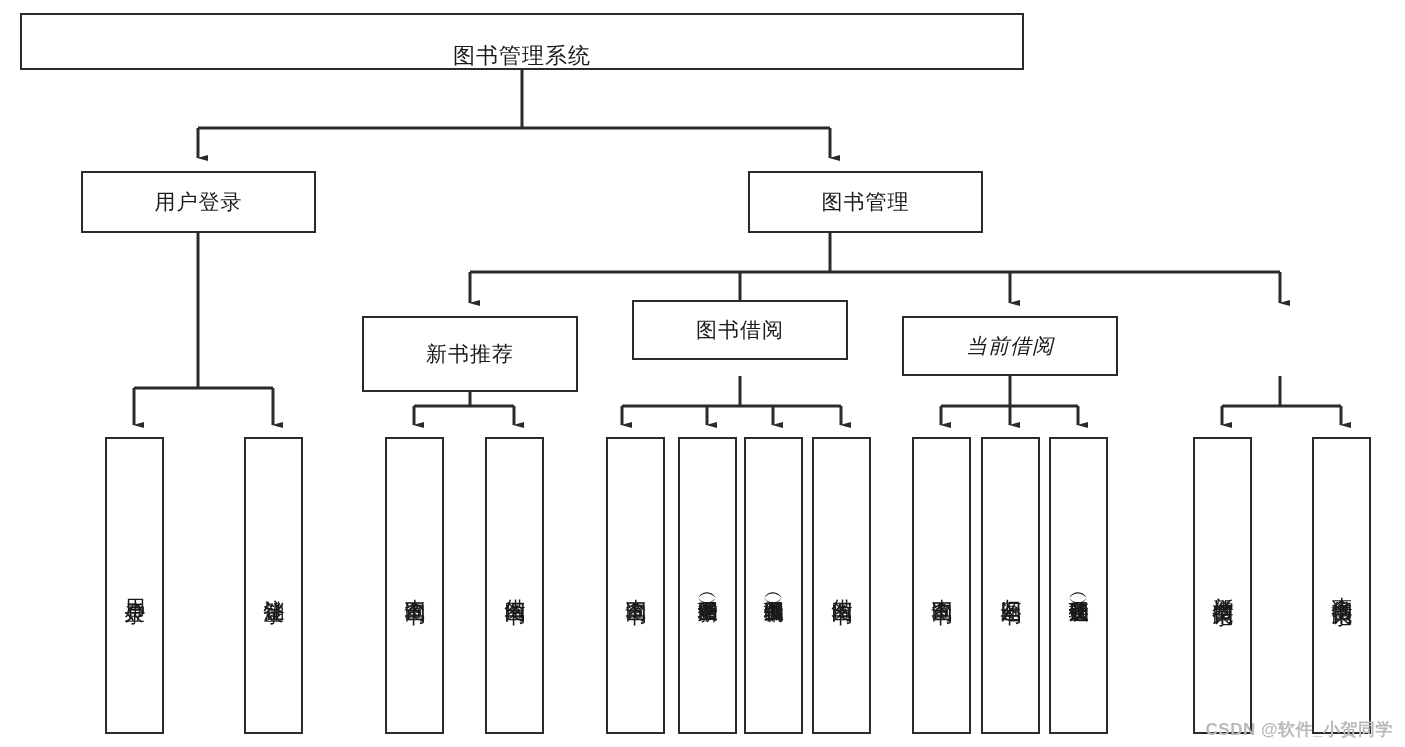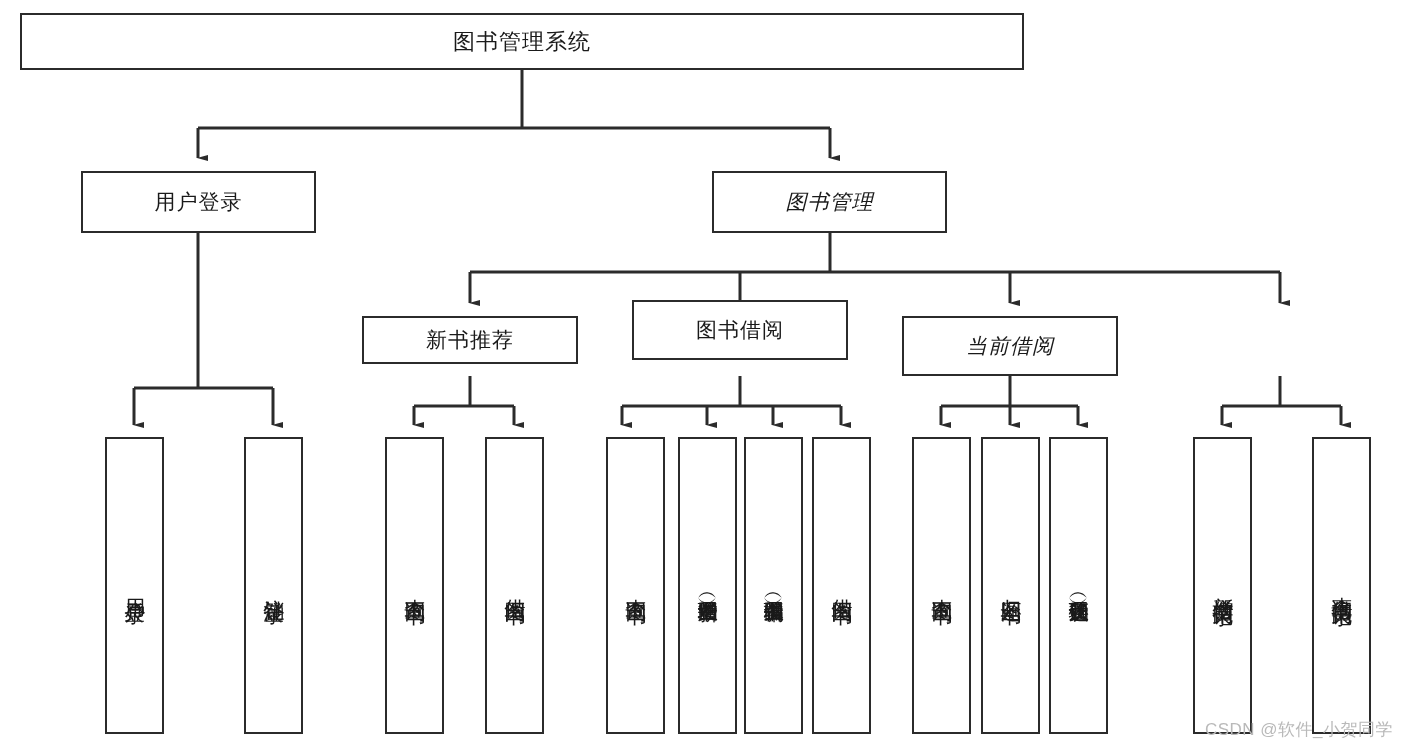--- a/index.html
+++ b/index.html
@@ -63,20 +63,21 @@
   }
   
   #watermark{
     position:absolute;
     right:12px;
     bottom:6px;
     font-size:17px;
     color:#b9b9b9;
     letter-spacing:.5px;
     white-space:nowrap;
+    font-weight:bold;
   }
 </style>
 </head>
 <body>
 
 <div id="canvas">
 
   <svg id="wires" viewBox="0 0 1405 747" xmlns="http://www.w3.org/2000/svg">
     <defs>
       <marker id="arw" markerWidth="10" markerHeight="12" refX="3" refY="10" orient="auto" markerUnits="userSpaceOnUse">
@@ -120,33 +121,33 @@
       <path d="M1010,406 L1010,425" marker-end="url(#arw)"></path>
       <path d="M1078,406 L1078,425" marker-end="url(#arw)"></path>
 
       <path d="M1280,376 L1280,406"></path>
       <path d="M1222,406 L1341,406"></path>
       <path d="M1222,406 L1222,425" marker-end="url(#arw)"></path>
       <path d="M1341,406 L1341,425" marker-end="url(#arw)"></path>
     </g>
   </svg>
 
-  <div class="node lvl1" style="left:20px; top:13px; width:1004px; height:57px;">
+  <div class="node lvl1" style="left:20px; top:13px; width:1004px; height:57px;align-items:flex-end;">
     <span class="label">图书管理系统</span>
   </div>
 
   <div class="node lvl2" style="left:81px; top:171px; width:235px; height:62px;">
     <span class="label">用户登录</span>
   </div>
 
-  <div class="node lvl2" style="left:712px; top:171px; width:235px; height:62px;font-style:italic;">
+  <div class="node lvl2" style="left:748px; top:171px; width:235px; height:62px;">
     <span class="label">图书管理</span>
   </div>
 
-  <div class="node lvl3" style="left:362px; top:316px; width:216px; height:48px;text-align:right;">
+  <div class="node lvl3" style="left:362px; top:316px; width:216px; height:76px;text-align:right;">
     <span class="label">新书推荐</span>
   </div>
 
   <div class="node lvl3" style="left:632px; top:300px; width:216px; height:60px;">
     <span class="label">图书借阅</span>
   </div>
 
   <div class="node lvl3" style="left:902px; top:316px; width:216px; height:60px;font-style:italic;">
     <span class="label">当前借阅</span>
   </div>

